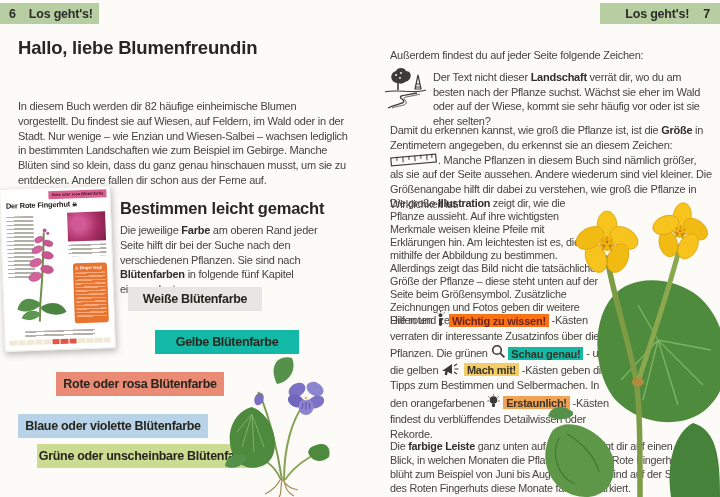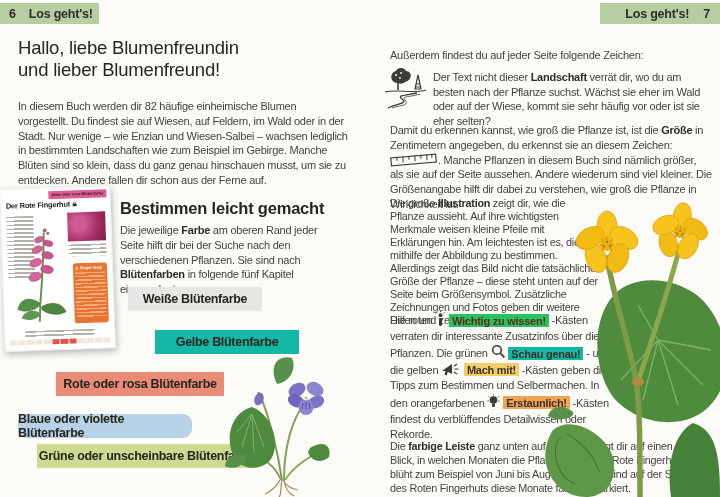--- a/index.html
+++ b/index.html
@@ -2,21 +2,21 @@
 <html><head>
 <meta charset="utf-8">
 <style>
   html,body{margin:0;padding:0;background:#fcfbf7;}
   #stage{position:relative;width:720px;height:497px;background:#fcfbf7;overflow:hidden;
          font-family:"Liberation Sans",sans-serif;color:#454440;}
   .hdr{position:absolute;top:3px;height:21px;display:flex;align-items:center;
        font-weight:bold;font-size:12.5px;color:#2c2c28;letter-spacing:-0.2px;}
   .hdr-l{left:0;width:90px;padding-left:9px;gap:13px;}
   .hdr-r{left:600px;width:120px;justify-content:flex-end;padding-right:10px;gap:14px;box-sizing:border-box;}
-  .big-title{position:absolute;left:18px;top:37px;font-size:18.5px;font-weight:400;
+  .big-title{position:absolute;left:18px;top:37px;font-size:18.5px;font-weight:700;
              line-height:21.5px;color:#262622;letter-spacing:-0.2px;}
   .body-p{position:absolute;font-size:11px;line-height:14.8px;letter-spacing:-0.25px;color:#454440;}
   .body-p b, .seg-b{font-weight:bold;color:#2e2d29;}
   .sec-head{position:absolute;left:120px;top:199px;font-size:16.5px;font-weight:800;
             color:#262622;letter-spacing:-0.2px;}
   .cat-bar{position:absolute;height:24px;display:flex;align-items:center;justify-content:center;
            font-weight:bold;font-size:12.5px;letter-spacing:-0.3px;color:#26261f;}
   
   .thumb{position:absolute;left:2px;top:187px;width:109px;height:161px;background:#fff;
          transform:rotate(-2deg);box-shadow:1px 3px 7px rgba(0,0,0,0.28);border:1px solid #efede8;}
@@ -47,21 +47,20 @@
 
 <div id="stage">
 
   <div class="hdr hdr-l" style="background: rgb(182, 206, 161);">
     <span>6</span>
     <span>Los geht's!</span>
   </div>
 
   <div class="big-title">
     <div>Hallo, liebe Blumenfreundin</div>
-    <div>und lieber Blumenfreund!</div>
   </div>
 
   <div class="body-p" style="left:18px;top:99px;width:330px;">In diesem Buch werden dir 82 häufige einheimische Blumen vorgestellt. Du findest sie auf Wiesen, auf Feldern, im Wald oder in der Stadt. Nur wenige – wie Enzian und Wiesen-Salbei – wachsen lediglich in bestimmten Landschaften wie zum Beispiel im Gebirge. Manche Blüten sind so klein, dass du ganz genau hinschauen musst, um sie zu entdecken. Andere fallen dir schon aus der Ferne auf.</div>
 
   <div class="thumb">
     <div class="thumb-tab">Rote oder rosa Blütenfarbe</div>
     <div class="thumb-title">
       <span>Der Rote Fingerhut</span>
       <span class="thumb-skull">☠</span>
     </div>
@@ -110,21 +109,21 @@
 
   <div class="sec-head">Bestimmen leicht gemacht</div>
 
   <div class="body-p" style="left:120px;top:223px;width:214px;">
     <span>Die jeweilige </span><span class="seg-b">Farbe</span><span> am oberen Rand jeder Seite hilft dir bei der Suche nach den verschiedenen Pflanzen. Sie sind nach </span><span class="seg-b">Blütenfarben</span><span> in folgende fünf Kapitel eingeordnet:</span>
   </div>
 
   <div class="cat-bar" style="left: 128px; top: 287px; width: 134px; background: rgb(231, 230, 228);">Weiße Blütenfarbe</div>
   <div class="cat-bar" style="left: 155px; top: 330px; width: 144px; background: #14b8a6;">Gelbe Blütenfarbe</div>
   <div class="cat-bar" style="left: 56px; top: 372px; width: 168px; background: rgb(234, 139, 118);">Rote oder rosa Blütenfarbe</div>
-  <div class="cat-bar" style="left: 18px; top: 414px; width: 174px; background: rgb(184, 211, 231); border-radius: 9px;">Blaue oder violette Blütenfarbe</div>
+  <div class="cat-bar" style="left: 18px; top: 414px; width: 190px; background: rgb(184, 211, 231);">Blaue oder violette Blütenfarbe</div>
   <div class="cat-bar" style="left: 37px; top: 444px; width: 218px; background: rgb(203, 219, 146);">Grüne oder unscheinbare Blütenfarbe</div>
 
   <svg class="abs" style="left:222px;top:352px;" width="116" height="145" viewBox="0 0 116 145">
     <path d="M60,128 C55,95 48,68 38,42" stroke="#7f9b4f" stroke-width="2" fill="none"></path>
     <path d="M62,128 C62,95 70,68 82,52" stroke="#86a354" stroke-width="2" fill="none"></path>
     <path d="M59,128 C52,112 40,104 26,106" stroke="#7f9b4f" stroke-width="1.6" fill="none"></path>
     <path d="M63,128 C72,114 88,104 98,100" stroke="#86a354" stroke-width="1.6" fill="none"></path>
     <path d="M30,55 C10,60 2,85 12,105 C22,122 48,118 52,100 C56,85 48,62 30,55 Z" fill="#4e8a3d"></path>
     <path d="M30,62 L20,95 M30,62 L32,100 M30,62 L15,80 M30,62 L42,95" stroke="#7fb06a" stroke-width="1" fill="none"></path>
     <path d="M55,32 C46,14 56,2 70,6 C75,18 67,30 55,32 Z" fill="#55914a"></path>
@@ -178,21 +177,21 @@
   <div class="body-p" style="left:390px;top:197px;width:210px;font-size:10.8px;line-height:13px;">
     <span>Die große </span><span class="seg-b">Illustration</span><span> zeigt dir, wie die Pflanze aussieht. Auf ihre wichtigsten Merkmale weisen kleine Pfeile mit Erklärungen hin. Am leichtesten ist es, die Art mithilfe der Abbildung zu bestimmen. Allerdings zeigt das Bild nicht die tatsächliche Größe der Pflanze – diese steht unten auf der Seite beim Größensymbol. Zusätzliche Zeichnungen und Fotos geben dir weitere Hilfen und zeigen Besonderheiten.</span>
   </div>
 
   <div class="body-p" style="left:390px;top:311px;width:226px;line-height:15.6px;">
     <span>Die roten </span><svg class="inl-icon" width="11" height="15" viewBox="0 0 11 15">
         <circle cx="5.5" cy="4.2" r="1.9" fill="#3a3a36"></circle>
         <rect x="4" y="7" width="3" height="8" rx="1.4" fill="#3a3a36"></rect>
         <path d="M5.5,1.2 L5.5,0 M2.6,2.4 L1.6,1.4 M8.4,2.4 L9.4,1.4" stroke="#3a3a36" stroke-width="1"></path>
       </svg>
-    <span class="hl hl-red" style="background: #22c55e;">Wichtig zu wissen!</span><span> -Kästen verraten dir interessante Zusatzinfos über die Pflanzen. Die grünen </span><svg class="inl-icon" width="15" height="15" viewBox="0 0 15 15">
+    <span class="hl hl-red" style="background: #f97316;">Wichtig zu wissen!</span><span> -Kästen verraten dir interessante Zusatzinfos über die Pflanzen. Die grünen </span><svg class="inl-icon" width="15" height="15" viewBox="0 0 15 15">
         <circle cx="6" cy="6" r="4.3" fill="none" stroke="#3a3a36" stroke-width="1.6"></circle>
         <path d="M9.4,9.4 L13.4,13.4" stroke="#3a3a36" stroke-width="1.8"></path>
       </svg>
     <span class="hl" style="background: #14b8a6;">Schau genau!</span><span> - und die gelben </span><svg class="inl-icon" width="20" height="14" viewBox="0 0 20 14">
         <polygon points="1,9 11,2 11,12 5,9" fill="#3a3a36"></polygon>
         <rect x="4" y="9" width="2.4" height="4" fill="#3a3a36" transform="rotate(12 5 11)"></rect>
         <path d="M13,4 L16,2 M13.5,7 L17.5,7 M13,10 L16,12" stroke="#3a3a36" stroke-width="1.2"></path>
       </svg>
     <span class="hl" style="background: rgb(242, 205, 104);">Mach mit!</span><span> -Kästen geben dir Tipps zum Bestimmen und Selbermachen. In den orangefarbenen </span><svg class="inl-icon" width="13" height="15" viewBox="0 0 13 15">
         <circle cx="6.5" cy="6" r="3.8" fill="#3a3a36"></circle>

